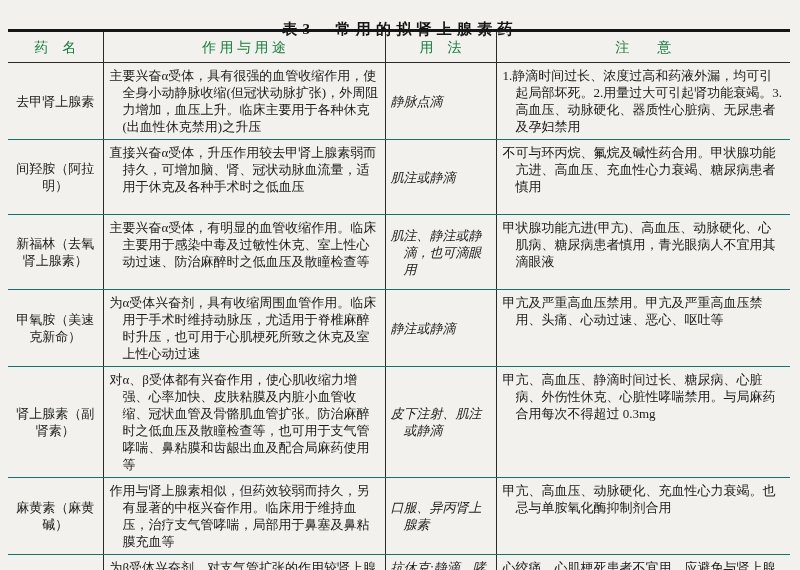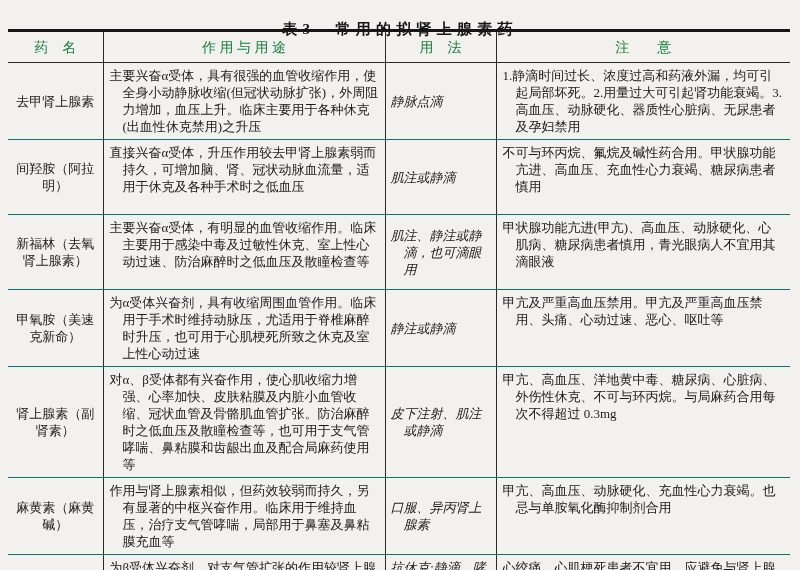--- a/index.html
+++ b/index.html
@@ -137,21 +137,21 @@
     <tr>
       <td class="cell-name">甲氧胺（美速克新命）</td>
       <td class="cell-action">为α受体兴奋剂，具有收缩周围血管作用。临床用于手术时维持动脉压，尤适用于脊椎麻醉时升压，也可用于心肌梗死所致之休克及室上性心动过速</td>
       <td class="cell-usage">静注或静滴</td>
       <td class="cell-caution">甲亢及严重高血压禁用。甲亢及严重高血压禁用、头痛、心动过速、恶心、呕吐等</td>
     </tr>
     <tr>
       <td class="cell-name">肾上腺素（副肾素）</td>
       <td class="cell-action">对α、β受体都有兴奋作用，使心肌收缩力增强、心率加快、皮肤粘膜及内脏小血管收缩、冠状血管及骨骼肌血管扩张。防治麻醉时之低血压及散瞳检查等，也可用于支气管哮喘、鼻粘膜和齿龈出血及配合局麻药使用等</td>
       <td class="cell-usage">皮下注射、肌注或静滴</td>
-      <td class="cell-caution">甲亢、高血压、洋地黄中毒、糖尿病、心脏病、外伤性休克、不可与环丙烷。与局麻药合用每次不得超过 0.3mg</td>
+      <td class="cell-caution">甲亢、高血压、静滴时间过长、糖尿病、心脏病、外伤性休克、心脏性哮喘禁用。与局麻药合用每次不得超过 0.3mg</td>
     </tr>
     <tr>
       <td class="cell-name">麻黄素（麻黄碱）</td>
       <td class="cell-action">作用与肾上腺素相似，但药效较弱而持久，另有显著的中枢兴奋作用。临床用于维持血压，治疗支气管哮喘，局部用于鼻塞及鼻粘膜充血等</td>
       <td class="cell-usage">口服、异丙肾上腺素</td>
       <td class="cell-caution">甲亢、高血压、动脉硬化、充血性心力衰竭。也忌与单胺氧化酶抑制剂合用</td>
     </tr>
     <tr>
       <td class="cell-name">异丙肾上腺素（喘息定）</td>
       <td class="cell-action">为β受体兴奋剂，对支气管扩张的作用较肾上腺素强，能增加心肌收缩力及排血量。兴奋心脏、扩张小血管。用于心源性休克、感染性休克、心房传导阻滞及哮喘等</td>

